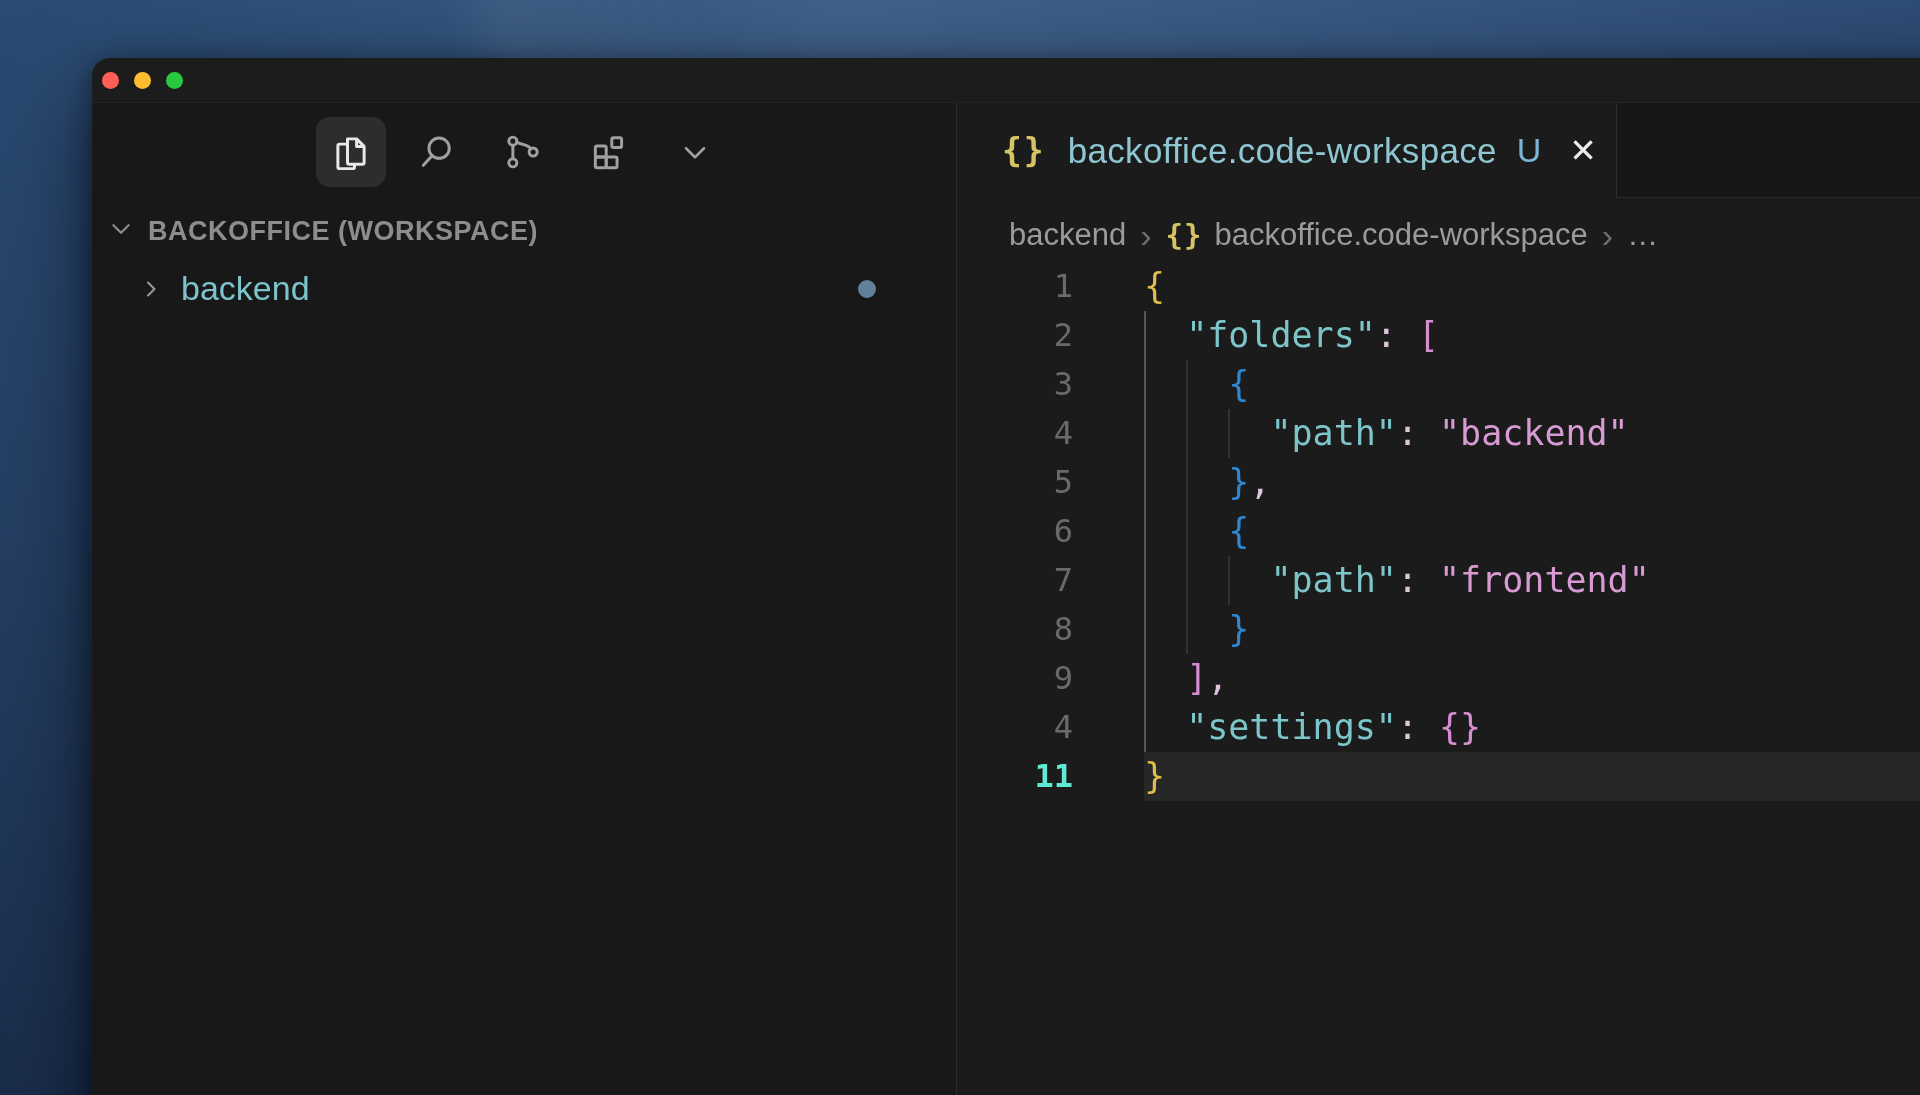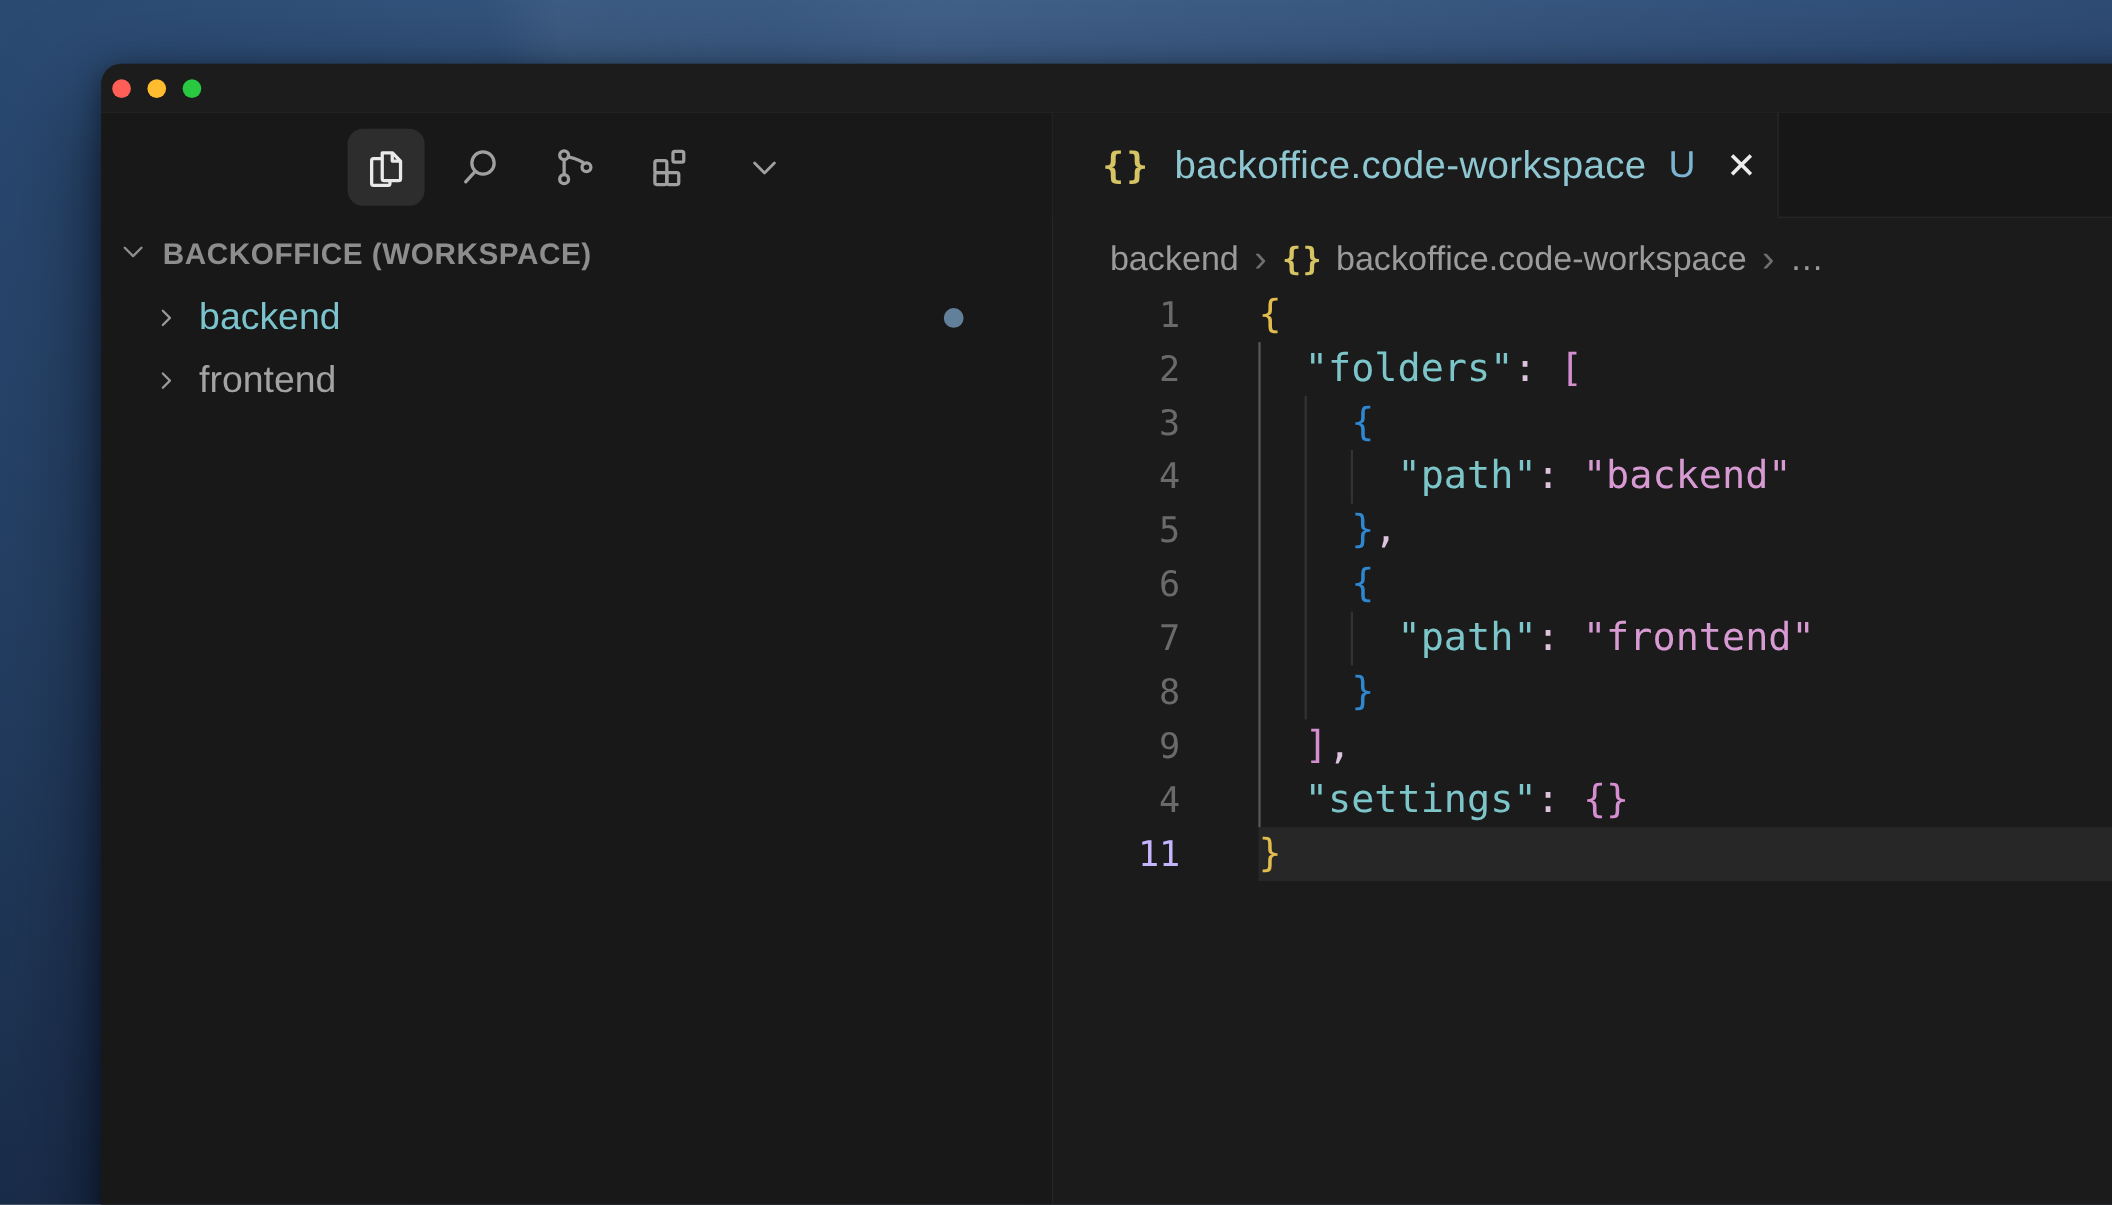--- a/index.html
+++ b/index.html
@@ -68,21 +68,21 @@
                 font-size:31px; color:#9b9b9b; flex:none; }
   .breadcrumbs .sep{ margin:0 14px; color:#6f6f6f; font-size:34px; }
   .breadcrumbs .json-ico{ font-family:"DejaVu Sans Mono", monospace; font-size:29px; font-weight:600;
                           color:var(--json-yellow,#d6c464); letter-spacing:1px; margin-right:12px;}
 
   .code{ position:relative; flex:1; font-family:"DejaVu Sans Mono", monospace; font-size:35px; }
   .cl{ display:flex; height:49px; line-height:49px; }
   .cl .num{ width:116px; text-align:right; color:#6a6a6a; font-size:32px; flex:none; }
   .cl .src{ margin-left:71px; white-space:pre; flex:1; }
   .cl.current .src{ background:#272727; }
-  .cl.current .num{ color:#c4b5fd; font-weight:normal; }
+  .cl.current .num{ color:#5eead4; font-weight:bold; }
 
   .guide{ position:absolute; width:2px; background:#333333; }
   .guide.active{ background:#585858; }
 
   .tok-gold{ color:var(--gold,#e2bd4d); }
   .tok-pink{ color:var(--pink,#d58fd0); }
   .tok-blue{ color:var(--blue,#2f87d0); }
   .tok-key{ color:var(--key,#7cc5c9); }
   .tok-val{ color:var(--val,#d79ad3); }
   .tok-punct{ color:var(--punct,#ddc3dd); }
@@ -163,28 +163,20 @@
         <div id="tree">
             <div class="tree-item accent">
               <span class="twisty">
                 <svg viewBox="0 0 24 24" fill="none" stroke="currentColor" stroke-width="2" stroke-linecap="round" stroke-linejoin="round">
                   <path d="M9 5.5 L15.5 12 L9 18.5"></path>
                 </svg>
               </span>
               <span class="label">backend</span>
               <span class="dot"></span>
             </div>
-            <div class="tree-item">
-              <span class="twisty">
-                <svg viewBox="0 0 24 24" fill="none" stroke="currentColor" stroke-width="2" stroke-linecap="round" stroke-linejoin="round">
-                  <path d="M9 5.5 L15.5 12 L9 18.5"></path>
-                </svg>
-              </span>
-              <span class="label">frontend</span>
-            </div>
           </div>
       </div>
     </div>
 
     <div class="editorgroup">
 
       <div class="tabbar">
         <div class="tab">
           <span class="json-ico">{}</span>
           <span class="tab-label">backoffice.code-workspace</span>

